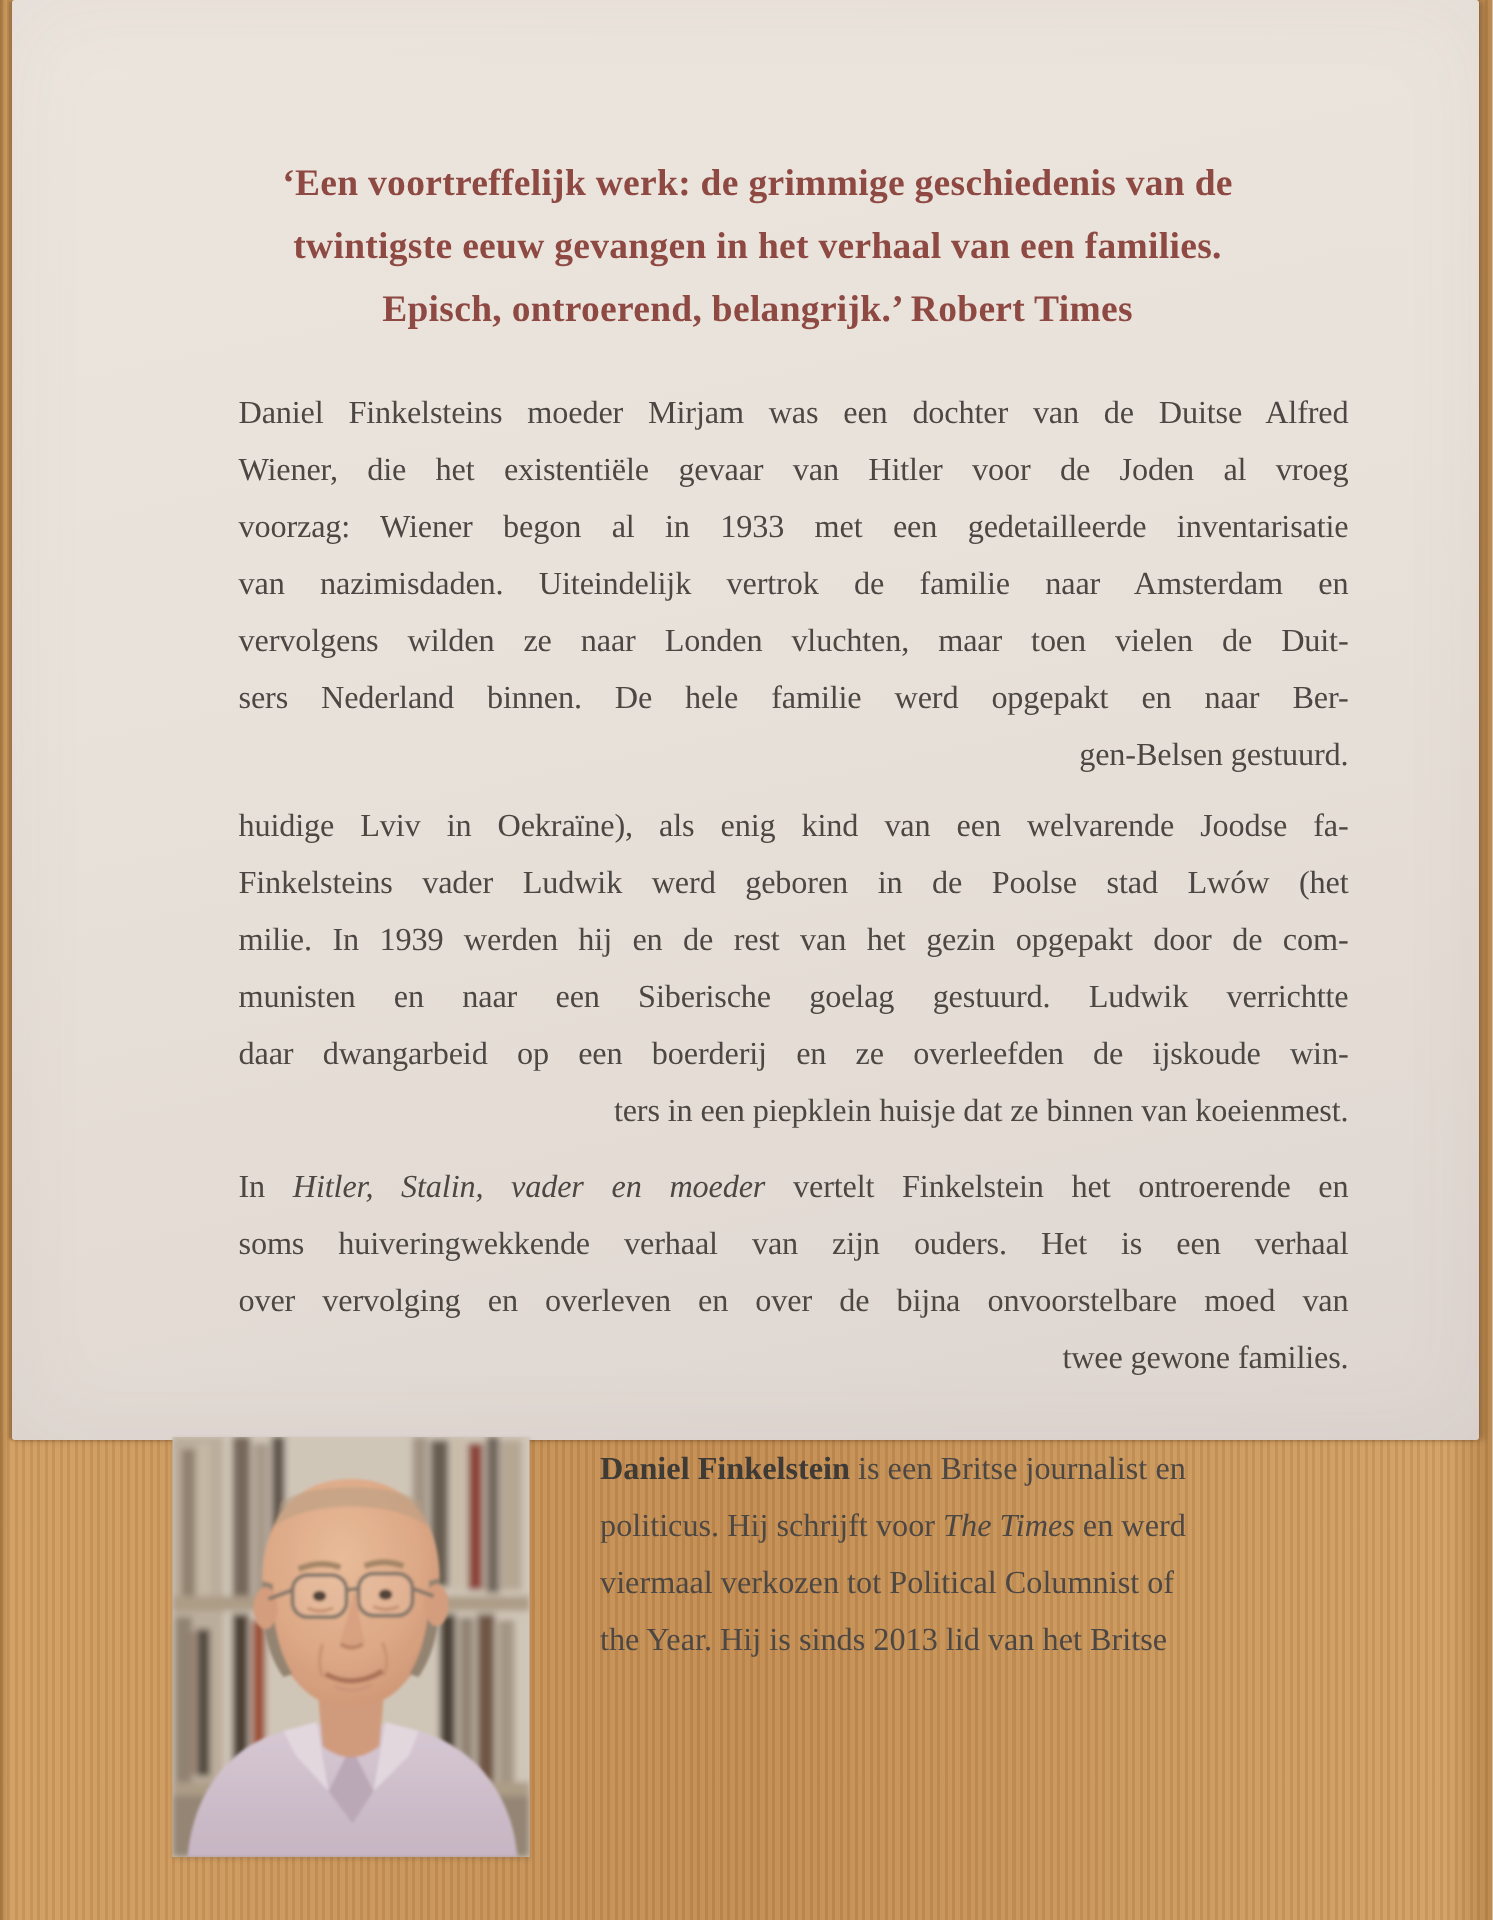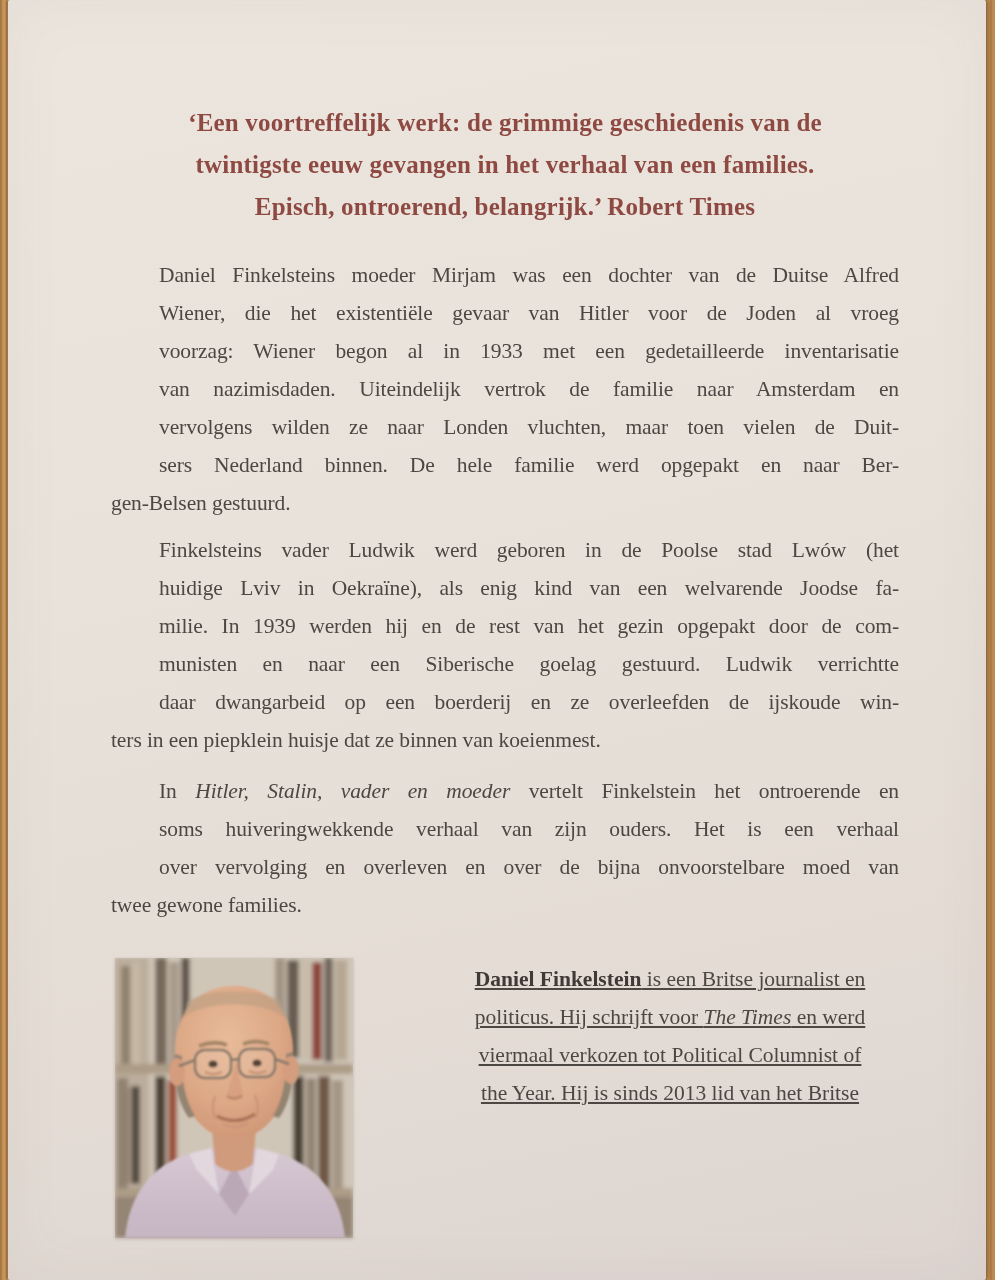--- a/index.html
+++ b/index.html
@@ -10,42 +10,42 @@
     position: relative;
     background: linear-gradient(90deg, #a87a42 0px, #cf9c60 6px, #c08a50 50%, #d09f63 97%, #b5834a 100%);
   }
   
   .wood-grain {
     position: absolute; inset: 0;
     background: repeating-linear-gradient(90deg, rgba(120,75,30,.10) 0 2px, rgba(255,225,170,.08) 2px 5px);
   }
   .book {
     position: absolute;
-    left: 8px; top: 0; width: 978px; height: 1280px;
+    left: 8px; top: 0; width: 978px; height: 960px;
     background: linear-gradient(168deg, #ece5de 0%, #e9e2db 40%, #e3dbd4 75%, #ded5d1 100%);
     box-shadow: -2px 0 2px rgba(60,30,10,.35), 3px 0 4px rgba(60,30,10,.30), inset 0 0 60px rgba(120,100,90,.06);
     border-radius: 2px;
   }
   .col { position: absolute; left: 103px; width: 788px; }
 
   
   .quote { top: 102px; text-align: center; }
   .quote .qline {
     font-weight: 700;
     font-size: 25px;
     line-height: 42px;
     color: #8e4a42;
     letter-spacing: .2px;
   }
 
   
   .para { color: #4c4743; font-size: 21.5px; }
   .para .bline { line-height: 38px; letter-spacing: -0.1px; }
   .para .jl { text-align: justify; text-align-last: justify; margin-left: 48px; }
-  .para .ll { text-align: left; }
+  .para .ll { text-align: right; }
   .p1 { top: 256px; }
   .p2 { top: 531px; }
   .p3 { top: 772px; }
   i { font-style: italic; }
   b { font-weight: 700; color: #3e3a36; }
 
   
   .author-row {
     position: absolute; left: 107px; top: 958px;
     display: flex; gap: 47px; align-items: flex-start;
@@ -53,21 +53,21 @@
   .photo-frame {
     width: 238px; height: 280px; flex: 0 0 auto;
     overflow: hidden;
     box-shadow: 0 1px 3px rgba(90,70,60,.25);
     background: #cfc8be;
   }
   .bio {
     width: 540px; padding-top: 2px;
     color: #4c4743; font-size: 21.5px;
   }
-  .bio .bline { line-height: 38px; text-align: center; text-decoration: underline; }
+  .bio .bline { line-height: 38px; text-align: left; }
 </style>
 </head>
 <body>
 
 <div class="wood-grain"></div>
 
 <div class="book">
 
   <div class="col quote">
     <div class="qline">‘Een voortreffelijk werk: de grimmige geschiedenis van de</div>
@@ -79,22 +79,22 @@
     <div class="bline jl">Daniel Finkelsteins moeder Mirjam was een dochter van de Duitse Alfred</div>
     <div class="bline jl">Wiener, die het existentiële gevaar van Hitler voor de Joden al vroeg</div>
     <div class="bline jl">voorzag: Wiener begon al in 1933 met een gedetailleerde inventarisatie</div>
     <div class="bline jl">van nazimisdaden. Uiteindelijk vertrok de familie naar Amsterdam en</div>
     <div class="bline jl">vervolgens wilden ze naar Londen vluchten, maar toen vielen de Duit-</div>
     <div class="bline jl">sers Nederland binnen. De hele familie werd opgepakt en naar Ber-</div>
     <div class="bline ll">gen-Belsen gestuurd.</div>
   </div>
 
   <div class="col para p2">
+    <div class="bline jl">huidige Lviv in Oekraïne), als enig kind van een welvarende Joodse fa-</div>
     <div class="bline jl">Finkelsteins vader Ludwik werd geboren in de Poolse stad Lwów (het</div>
-    <div class="bline jl">huidige Lviv in Oekraïne), als enig kind van een welvarende Joodse fa-</div>
     <div class="bline jl">milie. In 1939 werden hij en de rest van het gezin opgepakt door de com-</div>
     <div class="bline jl">munisten en naar een Siberische goelag gestuurd. Ludwik verrichtte</div>
     <div class="bline jl">daar dwangarbeid op een boerderij en ze overleefden de ijskoude win-</div>
     <div class="bline ll">ters in een piepklein huisje dat ze binnen van koeienmest.</div>
   </div>
 
   <div class="col para p3">
     <div class="bline jl"><span>In </span><i>Hitler, Stalin, vader en moeder</i><span> vertelt Finkelstein het ontroerende en</span></div>
     <div class="bline jl">soms huiveringwekkende verhaal van zijn ouders. Het is een verhaal</div>
     <div class="bline jl">over vervolging en overleven en over de bijna onvoorstelbare moed van</div>

